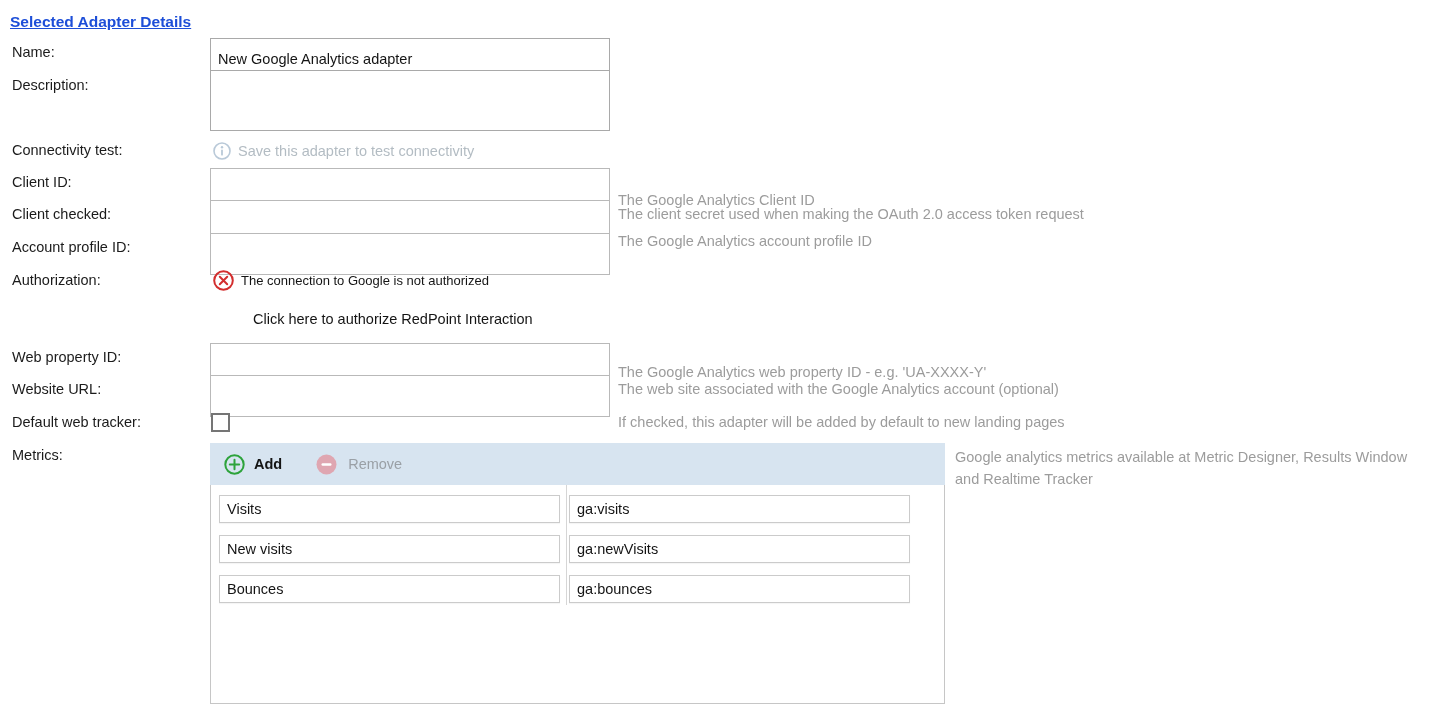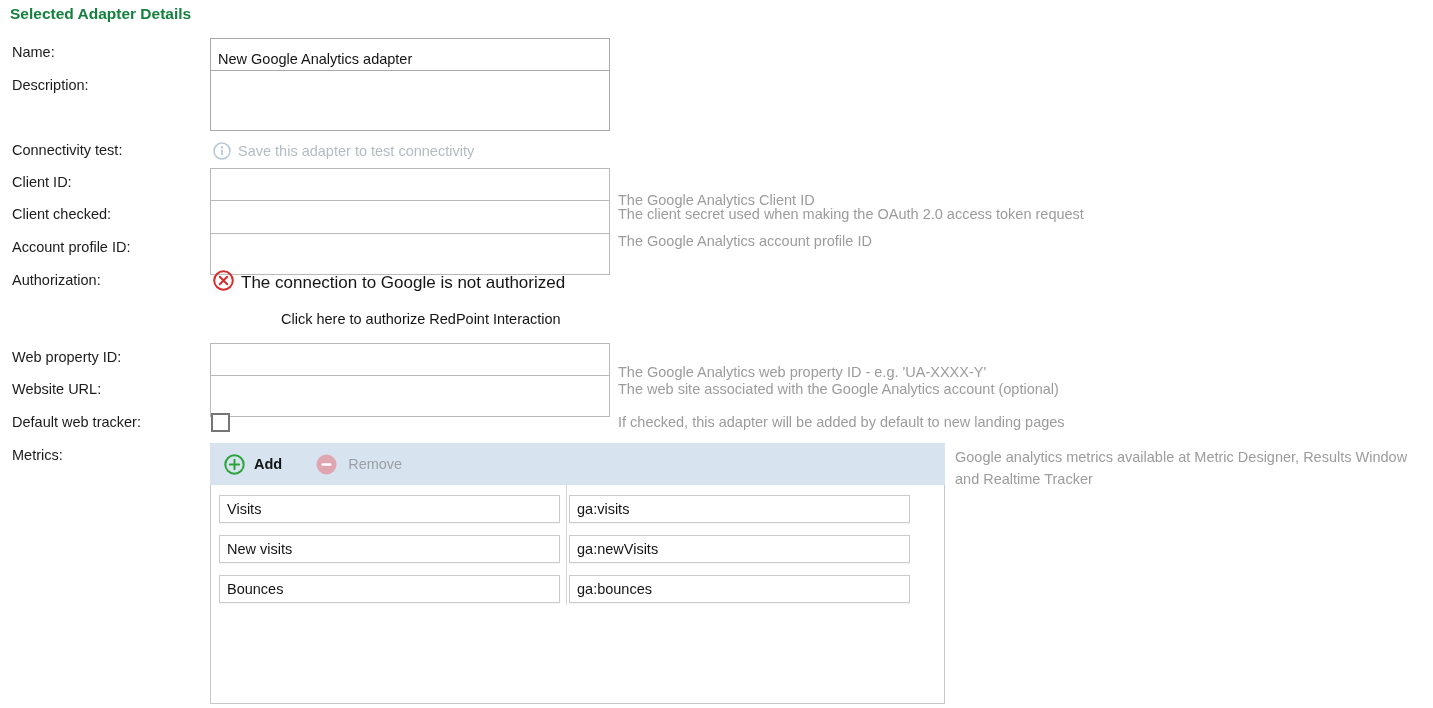--- a/index.html
+++ b/index.html
@@ -3,36 +3,36 @@
 <meta charset="utf-8">
 <style>
   * { margin:0; padding:0; box-sizing:border-box; }
   html,body { background:#ffffff; }
   body { font-family:"Liberation Sans","DejaVu Sans",sans-serif; }
   .screen {
     position:relative; width:1433px; height:708px; background:#fff; overflow:hidden;
   }
   .abs { position:absolute; }
   .page-title {
-    left:10px; top:5px; font-size:15.5px; font-weight:700; color:#15803d;
+    left:10px; top:13px; font-size:15.5px; font-weight:700; color:#1d4ed8;text-decoration:underline;
   }
   .field-label {
     left:12px; width:192px; font-size:14.5px; color:#1b1b1b; white-space:nowrap;
   }
   .hint {
     left:618px; font-size:14.5px; color:#9c9c9c; white-space:nowrap;
   }
   .text-input {
     left:210px; width:400px; height:42px; border:1px solid #a9a9a9; background:#fff;
     font-family:inherit; font-size:14.5px; color:#141414; padding:0 7px; outline:none;
   }
   .lite-border { border-color:#b9b9b9; }
   textarea.text-input { height:61px; resize:none; padding-top:4px; }
   .disabled-msg { font-size:14.5px; color:#b3bcc3; }
-  .status-text { font-size:17px; color:#141414; }
+  .status-text { font-size:13px; color:#141414; }
   .auth-link { font-size:14.5px; color:#141414; cursor:pointer; }
   .checkbox {
     appearance:none; -webkit-appearance:none; left:211px; top:413px;
     width:19px; height:19px; border:2px solid #757575; background:#fff; cursor:pointer;
   }
   
   .metrics-grid {
     left:210px; top:443px; width:735px; height:261px;
   }
   .metrics-toolbar {
@@ -99,21 +99,21 @@
   <div class="abs hint" style="top:233px;">The Google Analytics account profile ID</div>
 
   <div class="abs field-label" style="top:272px;">Authorization:</div>
   <span class="abs" style="left:213px; top:270px;">
     <svg width="21" height="21" viewBox="0 0 21 21">
       <circle cx="10.5" cy="10.5" r="9.3" fill="none" stroke="#d32e2e" stroke-width="2"></circle>
       <path d="M6.8 6.8 L14.2 14.2 M14.2 6.8 L6.8 14.2" stroke="#d32e2e" stroke-width="2" stroke-linecap="round"></path>
     </svg>
   </span>
   <div class="abs status-text" style="left:241px; top:273px;">The connection to Google is not authorized</div>
-  <div class="abs auth-link" style="left:253px; top:311px;margin-left:28px;">Click here to authorize RedPoint Interaction</div>
+  <div class="abs auth-link" style="left:253px; top:311px;">Click here to authorize RedPoint Interaction</div>
 
   <div class="abs field-label" style="top:349px;">Web property ID:</div>
   <input class="abs text-input lite-border" style="top: 343px;" type="text" value="">
   <div class="abs hint" style="top:364px;">The Google Analytics web property ID - e.g. 'UA-XXXX-Y'</div>
 
   <div class="abs field-label" style="top:381px;">Website URL:</div>
   <input class="abs text-input lite-border" style="top: 375px;" type="text" value="">
   <div class="abs hint" style="top:381px;">The web site associated with the Google Analytics account (optional)</div>
 
   <div class="abs field-label" style="top:414px;">Default web tracker:</div>

